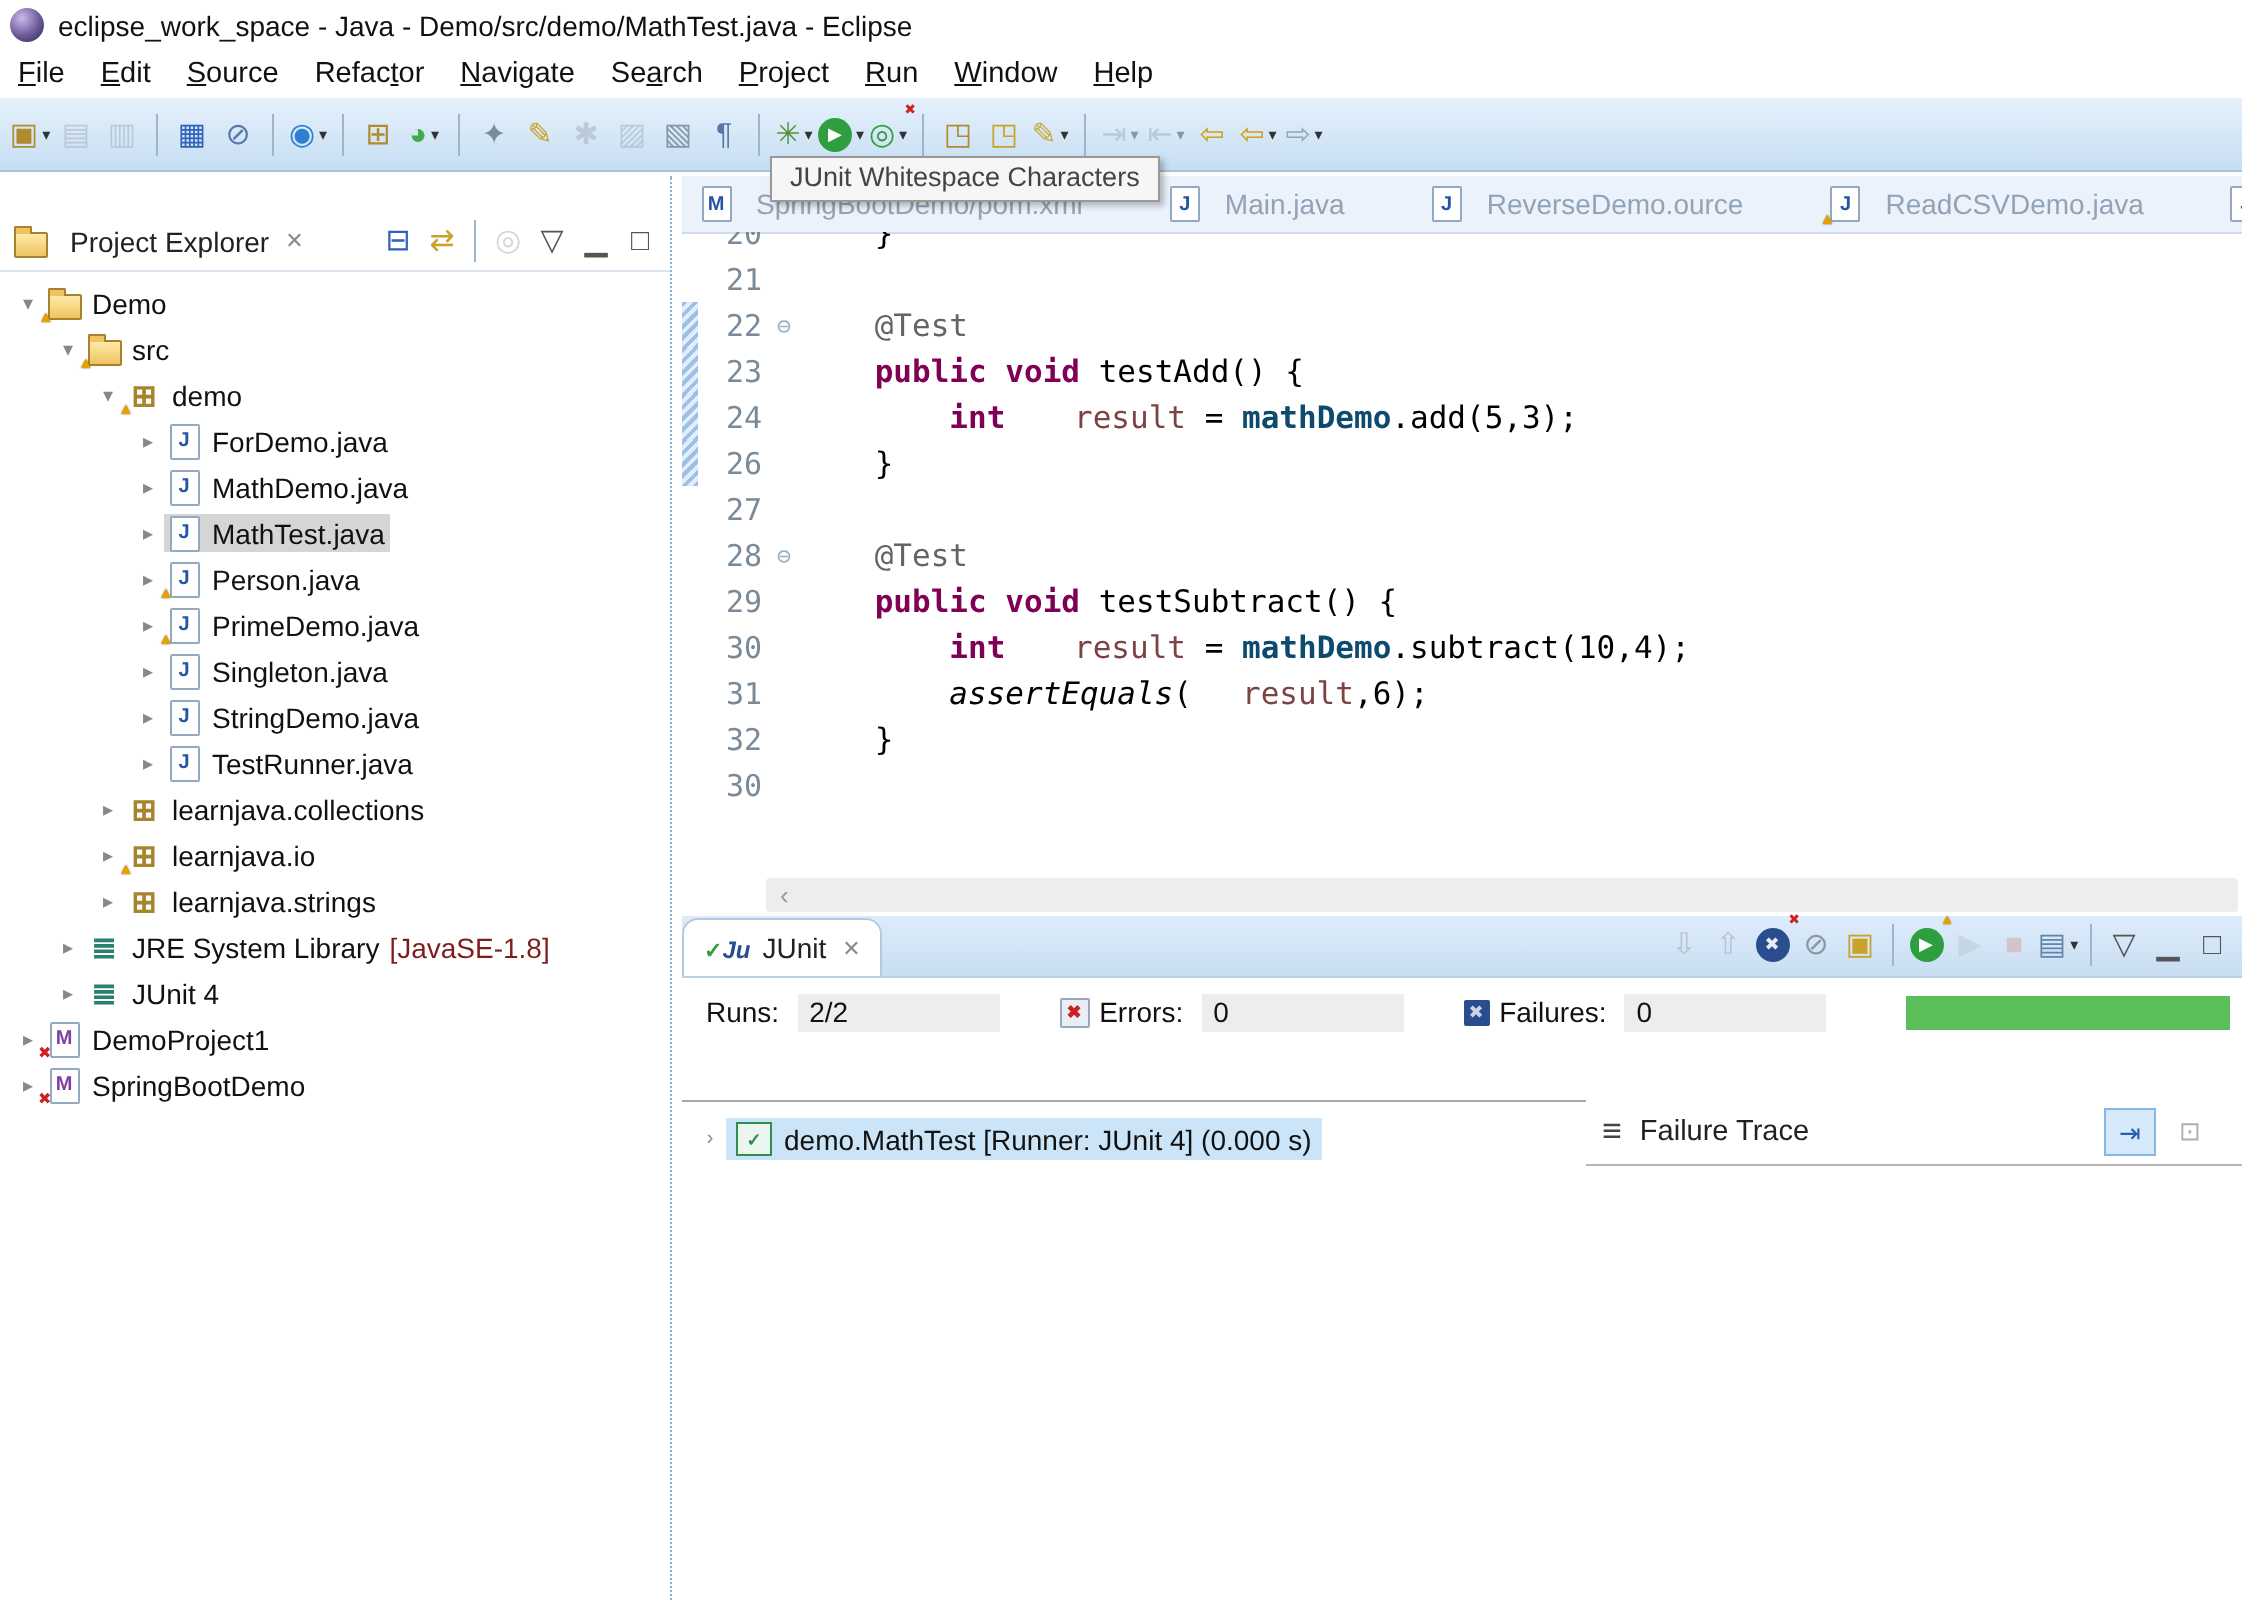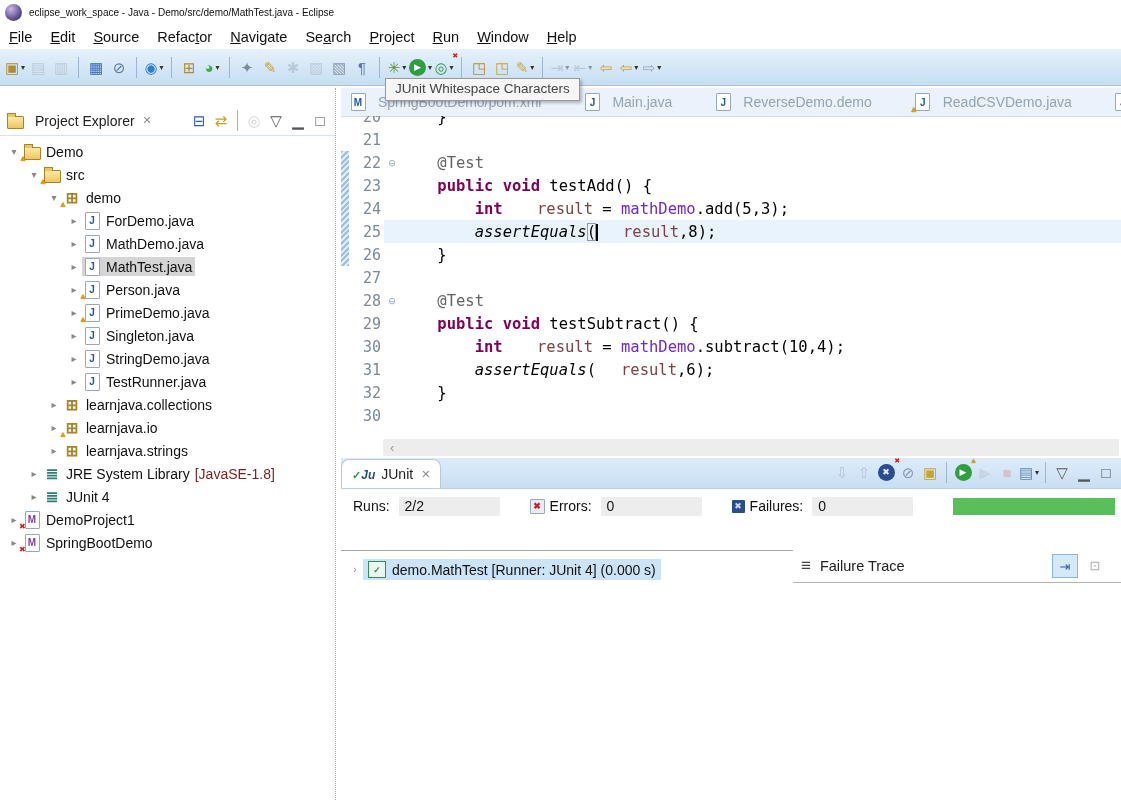--- a/index.html
+++ b/index.html
@@ -1,20 +1,20 @@
 <!DOCTYPE html>
 <html><head>
 <meta charset="utf-8">
 <style>
   html,body{margin:0;padding:0;}
   body{width:1121px;height:800px;position:relative;overflow:hidden;background:#fff;
        font-family:"Liberation Sans",sans-serif;color:#111;}
   
   .titlebar{position:absolute;top:0;left:0;right:0;height:25px;display:flex;align-items:center;
-            padding-left:5px;background:#fff;font-size:10px;}
+            padding-left:5px;background:#fff;font-size:14px;}
   .eclipse-logo{width:17px;height:17px;border-radius:50%;margin-right:7px;
       background:radial-gradient(circle at 35% 30%,#cbb9ea,#6a5a9a 55%,#2c2448);}
   .menubar{position:absolute;top:25px;left:0;right:0;height:24px;background:#fff;display:flex;
            align-items:center;font-size:14.5px;}
   .menu-item{padding:2px 9px;cursor:default;}
   .menu-item u{text-decoration:underline;}
   .toolbar{position:absolute;top:49px;left:0;right:0;height:36px;display:flex;align-items:center;
            background:linear-gradient(#e6f1fc,#c6def2);border-bottom:1px solid #a9c3dc;padding-left:4px;gap:1px;}
   .tbicon{height:24px;min-width:22px;display:flex;align-items:center;justify-content:center;font-size:15px;}
   .tbicon .glyph{line-height:1;}
@@ -65,21 +65,21 @@
   .hatch{width:8px;flex:none;}
   .hatch.on{background:repeating-linear-gradient(135deg,#9dc1e4 0 2px,#e2edf9 2px 4px);}
   .lnum{width:32px;text-align:right;color:#7a8a99;padding-right:3px;font-size:15px;flex:none;
         display:flex;align-items:center;justify-content:flex-end;}
   .rest{flex:1;display:flex;align-items:center;}
   .cur .rest{background:#e9f3fd;}
   .fold{width:16px;color:#9ab0c0;font-size:12px;text-align:center;flex:none;}
   .ccode{white-space:pre;color:#000;}
   .k{color:#7f0055;font-weight:bold;}
   .a{color:#646464;}
-  .f{color:#6d28d9;}
+  .f{color:#0c4a6e;font-weight:bold;}
   .v{color:#7b4343;margin-left:25px;}
   .i{font-style:italic;}
   .bx{outline:1px solid #999;outline-offset:-1px;}
   .caret{display:inline-block;width:2px;height:17px;background:#000;vertical-align:text-bottom;}
   .hscroll{position:absolute;left:42px;right:2px;bottom:2px;height:17px;background:#ededed;border-radius:2px;
            display:flex;align-items:center;padding-left:7px;color:#999;font-size:13px;}
   
   .junit{position:absolute;left:341px;top:458px;width:780px;bottom:16px;background:#fff;}
   .j-header{height:30px;background:linear-gradient(#ddecfb,#c9def2);border-bottom:1px solid #b9cfe4;
             display:flex;align-items:flex-end;}
@@ -452,21 +452,21 @@
       <div class="etab">
         <span class="ticon">
           <span class="jfile">J</span>
         </span>
         <span>Main.java</span>
       </div>
       <div class="etab">
         <span class="ticon">
           <span class="jfile">J</span>
         </span>
-        <span>ReverseDemo.demo</span>
+        <span>ReverseDemo.ource</span>
       </div>
       <div class="etab">
         <span class="ticon">
           <span class="jfile">J</span>
           <span class="badge b-warn">▲</span>
         </span>
         <span>ReadCSVDemo.java</span>
       </div>
       <div class="etab">
         <span class="ticon">
@@ -507,28 +507,20 @@
             <span class="fold"></span>
             <span class="ccode"><span class="d">    </span><span class="k">public</span><span class="d"> </span><span class="k">void</span><span class="d"> testAdd() {</span></span>
           </span>
         </div>
         <div class="cline">
           <span class="hatch on"></span>
           <span class="lnum">24</span>
           <span class="rest">
             <span class="fold"></span>
             <span class="ccode"><span class="d">        </span><span class="k">int</span><span class="d"> </span><span class="v">result</span><span class="d"> = </span><span class="f">mathDemo</span><span class="d">.add(5,3);</span></span>
-          </span>
-        </div>
-        <div class="cline cur">
-          <span class="hatch on"></span>
-          <span class="lnum">25</span>
-          <span class="rest">
-            <span class="fold"></span>
-            <span class="ccode"><span class="d">        </span><span class="i">assertEquals</span><span class="bx">(</span><span class="caret"></span><span class="v">result</span><span class="d">,8);</span></span>
           </span>
         </div>
         <div class="cline">
           <span class="hatch on"></span>
           <span class="lnum">26</span>
           <span class="rest">
             <span class="fold"></span>
             <span class="ccode"><span class="d">    }</span></span>
           </span>
         </div>

